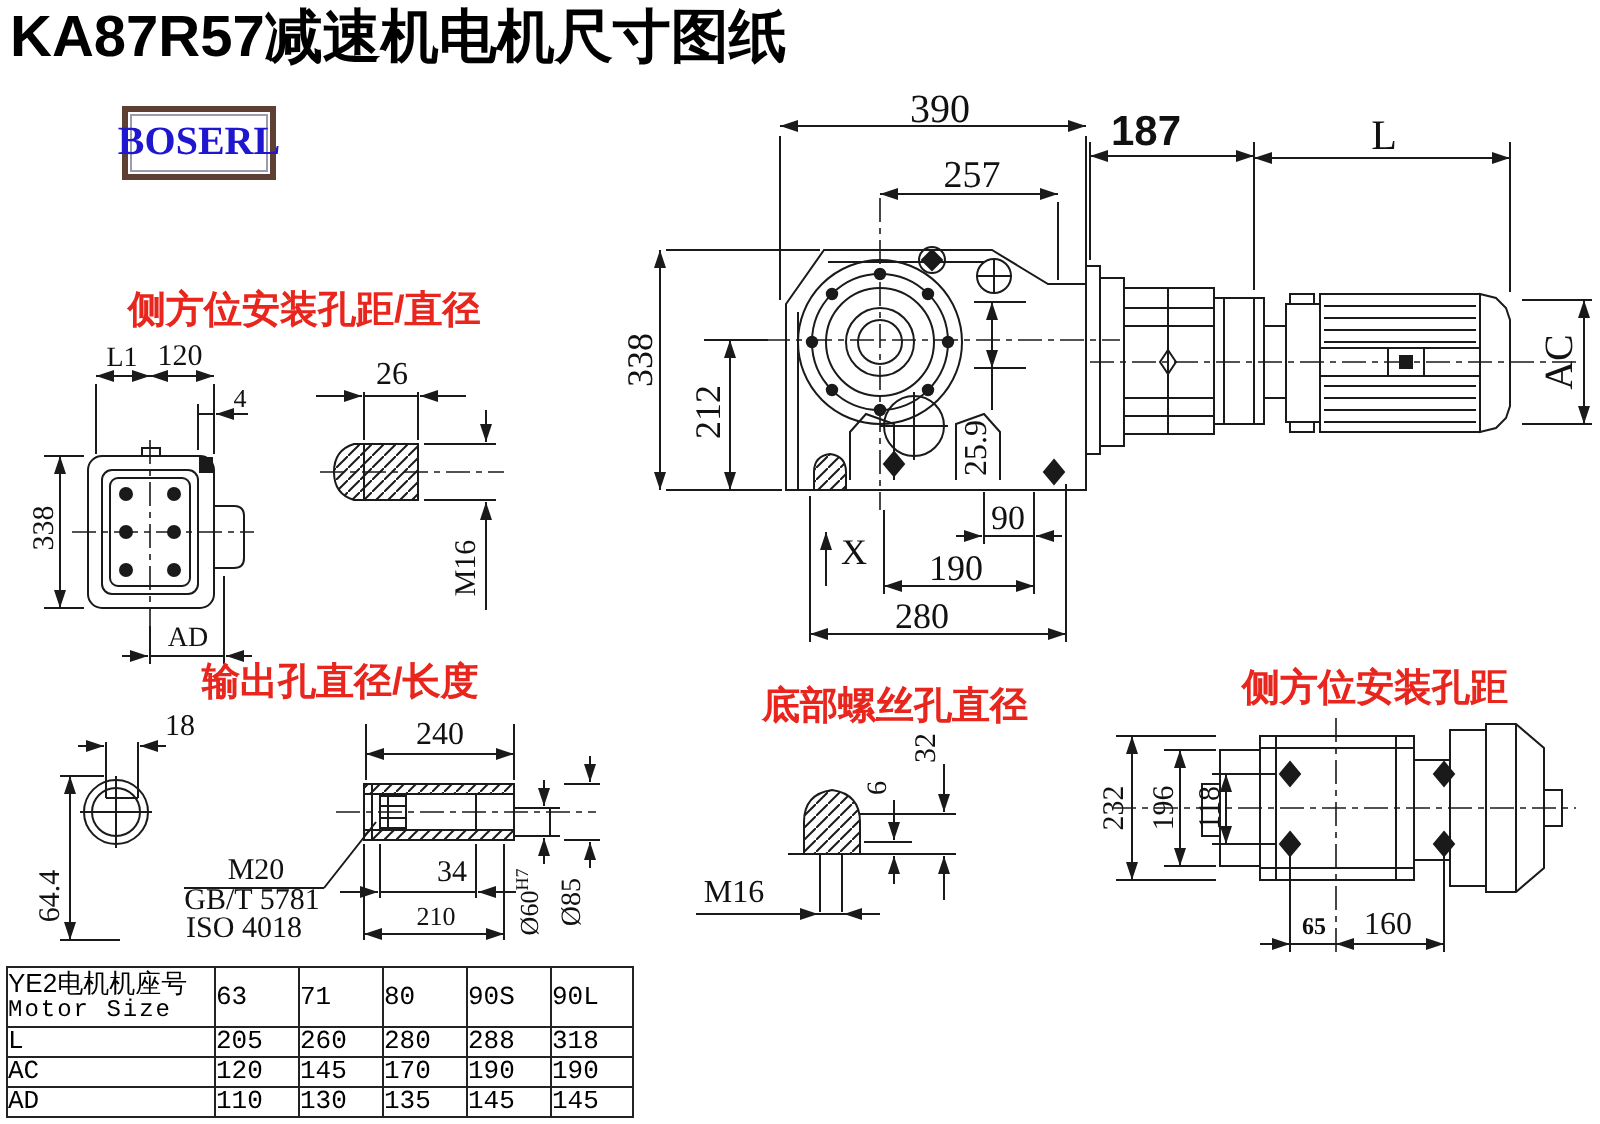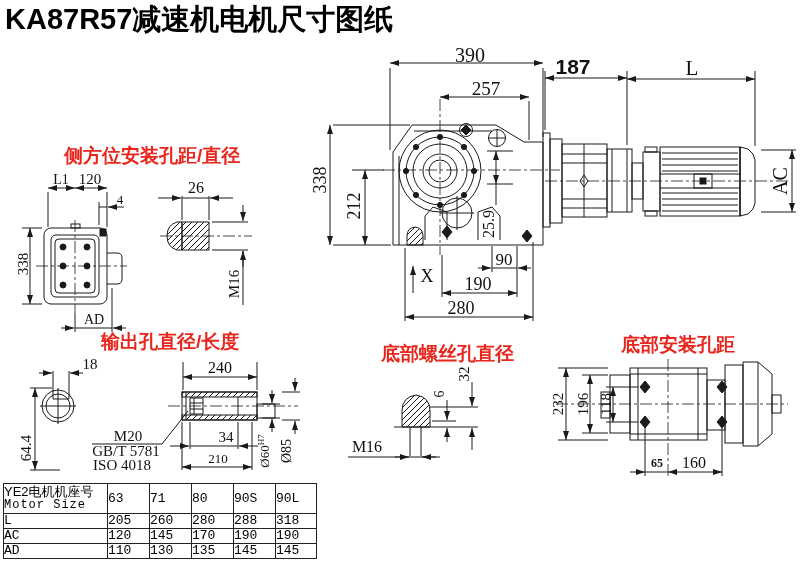--- a/index.html
+++ b/index.html
@@ -301,25 +301,28 @@
       <line x1="645" y1="428" x2="645" y2="476"></line>
       <line x1="722" y1="428" x2="722" y2="476"></line>
       <line x1="630" y1="472" x2="645" y2="472" marker-end="url(#ar)"></line>
       <line x1="645" y1="472" x2="668" y2="472"></line>
       <line x1="668" y1="472" x2="722" y2="472" marker-start="url(#ar)" marker-end="url(#ar)"></line>
     </g>
   </svg>
 
   <div id="title">KA87R57减速机电机尺寸图纸</div>
 
+  <div id="logo">
+    <div id="logo-inner">BOSERL</div>
+  </div>
 
   <div class="rh" style="left:64px;top:146px;">侧方位安装孔距/直径</div>
   <div class="rh" style="left:101px;top:332px;">输出孔直径/长度</div>
   <div class="rh" style="left:381px;top:344px;">底部螺丝孔直径</div>
-  <div class="rh" style="left:621px;top:335px;">底部安装孔距</div>
+  <div class="rh" style="left:621px;top:335px;">侧方位安装孔距</div>
 
   <span class="lbl" style="left:470px;top:55px;font-size:20px;">390</span>
   <span class="lbl" style="left:486px;top:88px;font-size:19px;">257</span>
   <span class="lbl bold-sans" style="left:573px;top:66px;font-size:21px;">187</span>
   <span class="lbl" style="left:692px;top:68px;font-size:21px;">L</span>
   <span class="lbl vert" style="left:780px;top:181px;font-size:20px;">AC</span>
   <span class="lbl vert" style="left:320px;top:180px;font-size:18px;">338</span>
   <span class="lbl vert" style="left:354px;top:206px;font-size:18px;">212</span>
   <span class="lbl vert" style="left:489px;top:224px;font-size:16px;">25.9</span>
   <span class="lbl" style="left:504px;top:259px;font-size:17px;">90</span>

